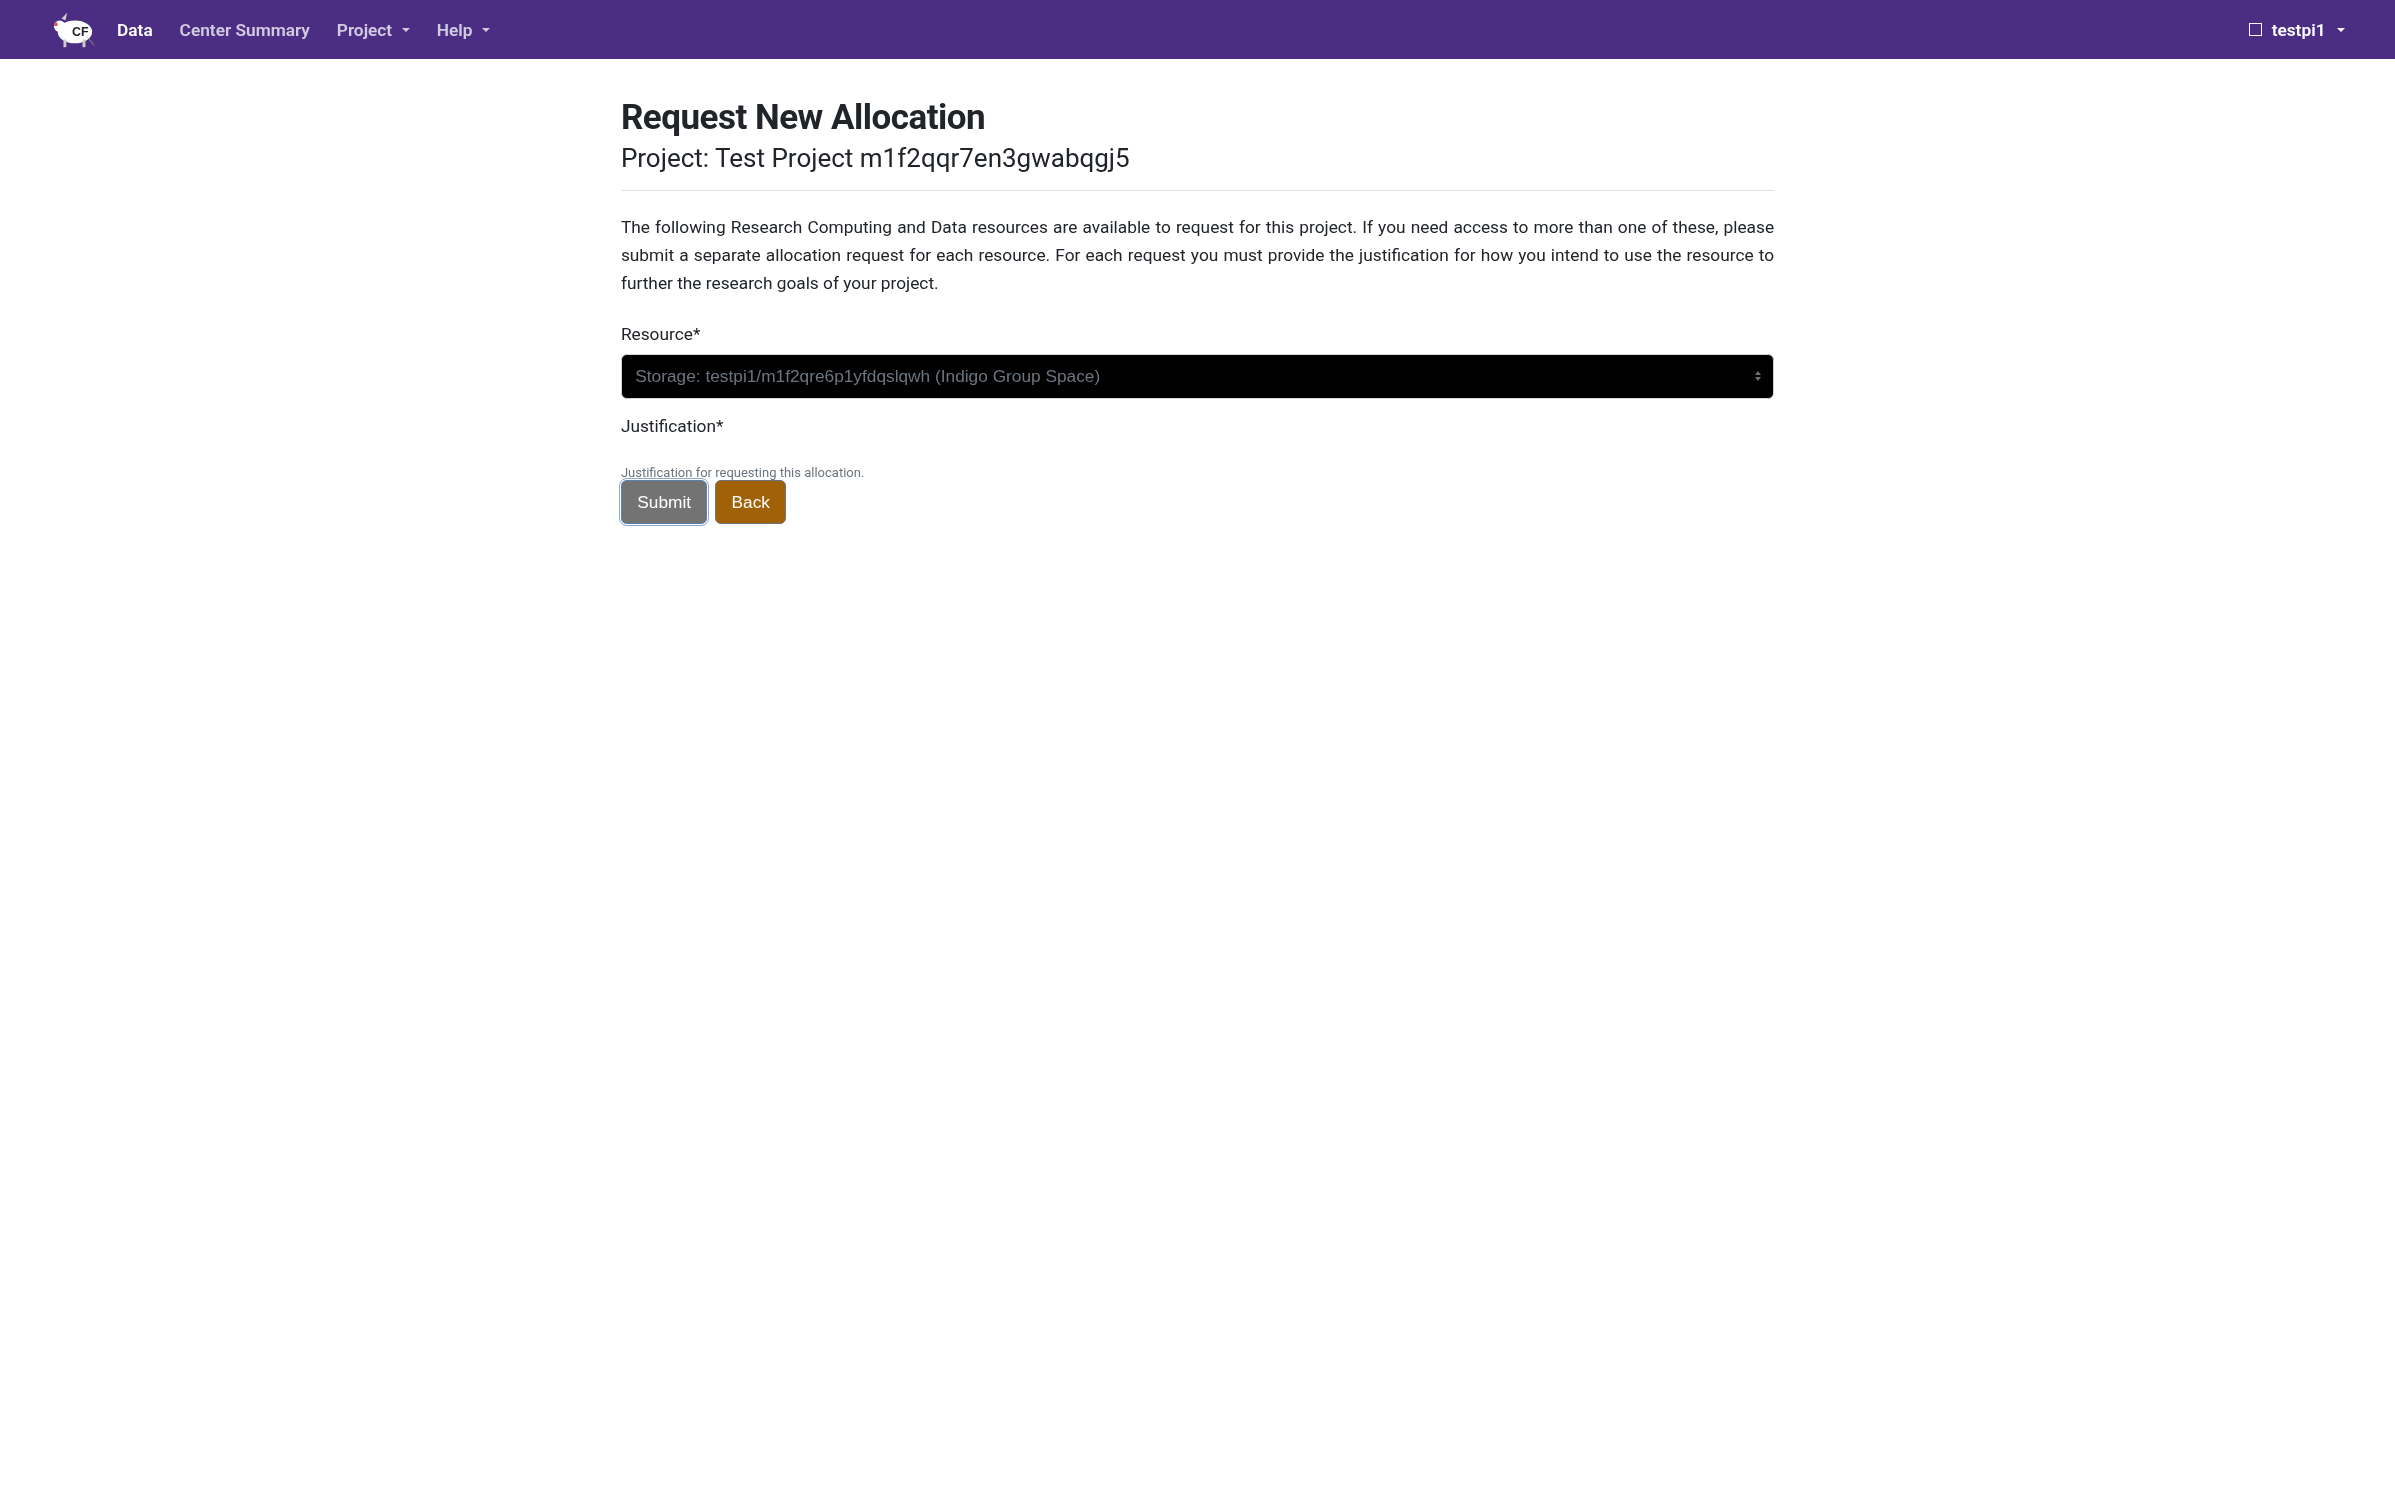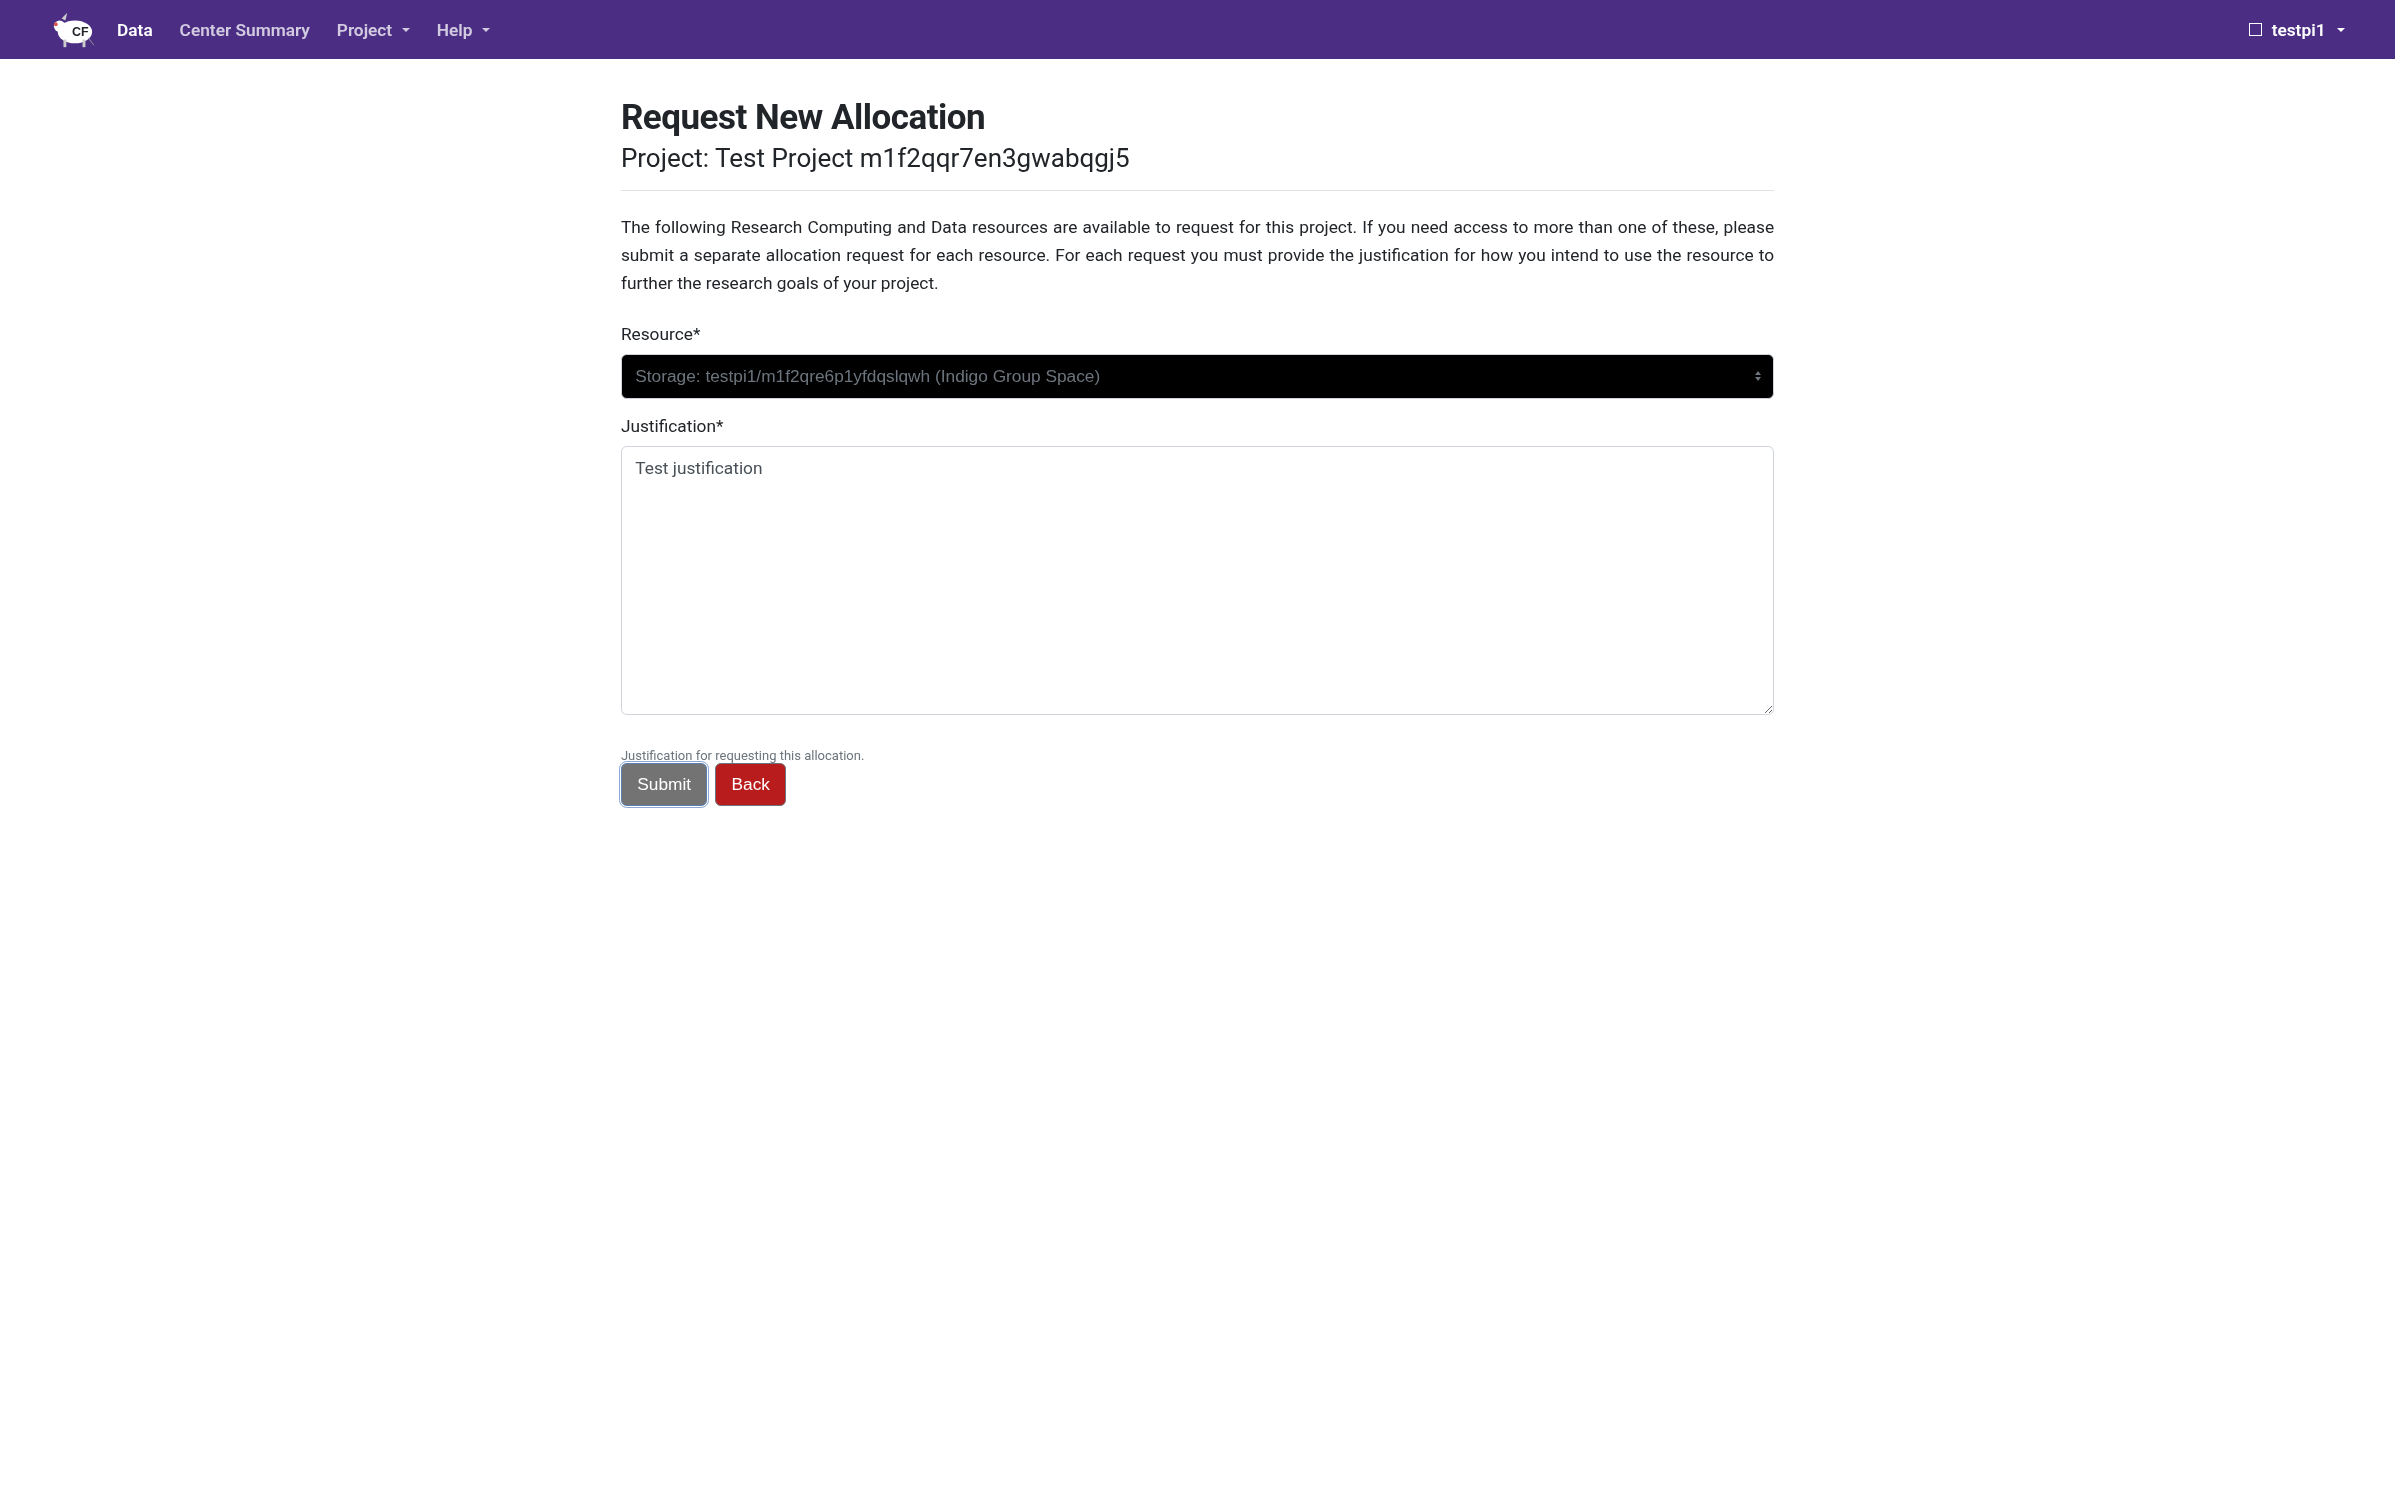--- a/index.html
+++ b/index.html
@@ -182,21 +182,21 @@
       line-height: 1.4;
     }
     .btn-primary {
       background-color: #737373;
       color: #ffffff;
       border-color: #5a7fb3;
       outline: 1.9px solid #8aa8d2;
       outline-offset: 1px;
     }
     .btn-secondary {
-      background-color: #b91c1c;
+      background-color: #a16207;
       color: #ffffff;
       border-color: #6c757d;
     }
     .user-icon-box {
       display: inline-block;
       width: 13.4px;
       height: 13.4px;
       border: 1.9px solid #ffffff;
       margin-right: 1.9px;
     }
@@ -256,21 +256,20 @@
       </select>
       <div class="select-arrows">
         <div class="arrow-up"></div>
         <div class="arrow-down"></div>
       </div>
     </div>
   </div>
 
   <div class="form-group">
     <label>Justification*</label>
-    <textarea class="form-textarea" style="">Test justification</textarea>
   </div>
 
   <p class="help-text">Justification for requesting this allocation.</p>
 
   <div class="button-row">
     <button class="btn btn-primary">Submit</button>
     <button class="btn btn-secondary">Back</button>
   </div>
 </div>
 

